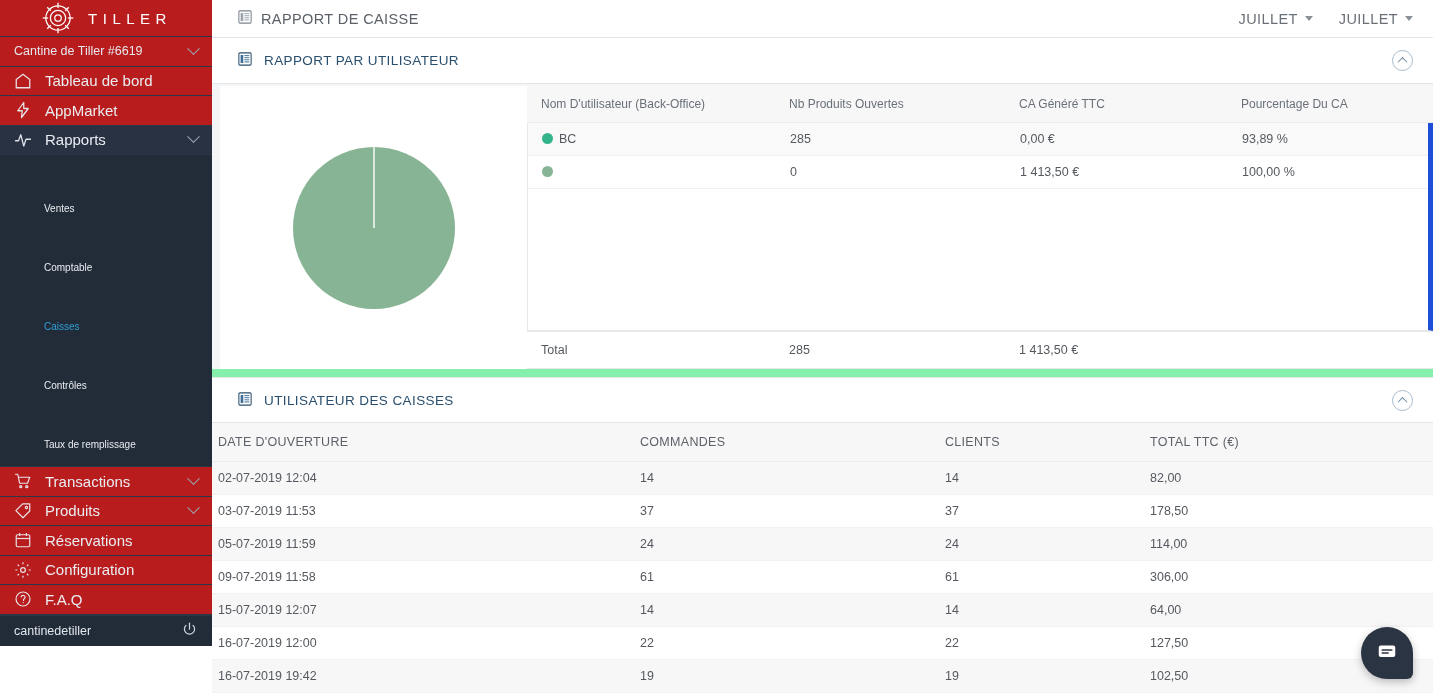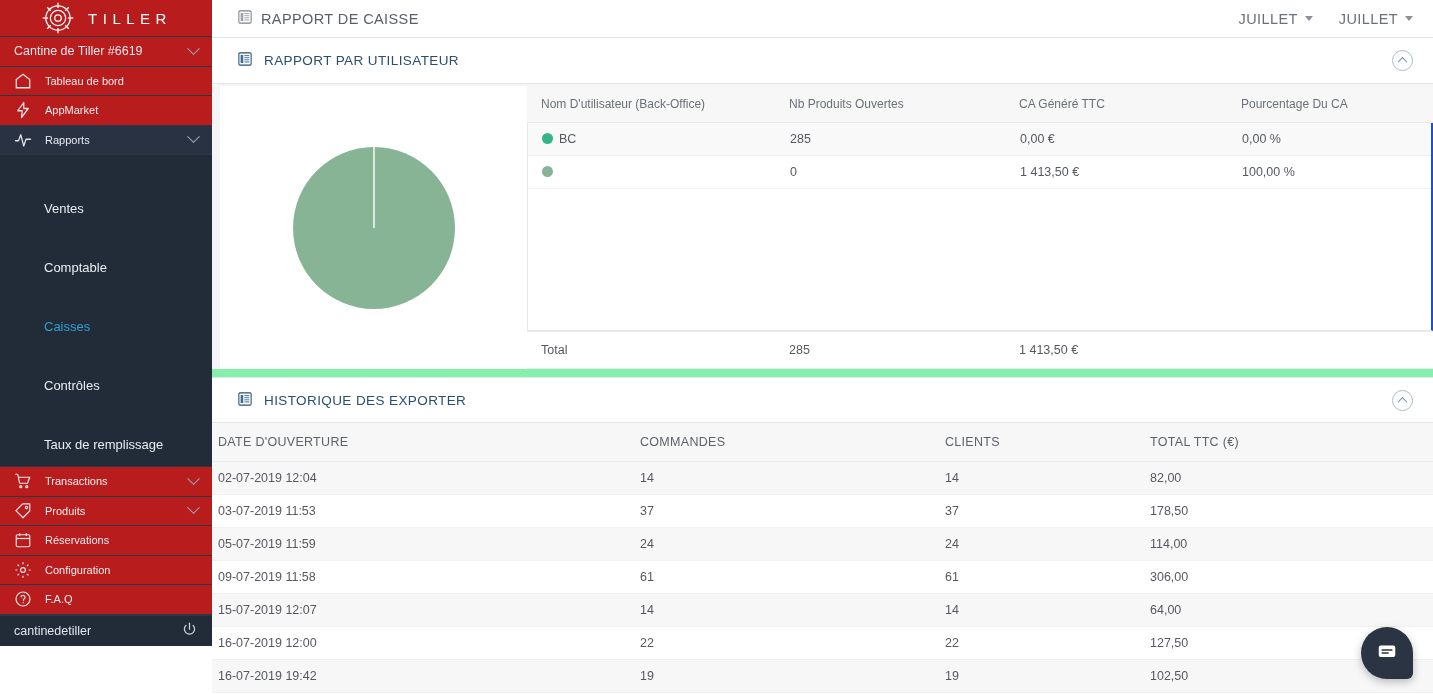--- a/index.html
+++ b/index.html
@@ -43,35 +43,35 @@
     display: inline-block;
     width: 9px; height: 9px;
     border-right: 1.6px solid #9aa5b5;
     border-bottom: 1.6px solid #9aa5b5;
     transform: rotate(45deg) translate(-2px,-2px);
   }
   .nav-item {
     height: 44px; display: flex; align-items: center;
     padding: 0 14px; gap: 13px;
     border-bottom: 1px solid #2d3644;
-    font-size: 11px; color: #e9edf2;
+    font-size: 15px; color: #e9edf2;
     cursor: pointer;
   }
   .nav-item.highlight { background: #283242; }
   .nav-item .ico { width: 18px; height: 18px; flex: 0 0 18px; opacity: .95; }
   .nav-item .lbl { flex: 1; }
   .subnav {
     background: #222b38;
     padding: 6px 0 10px 0;
     border-bottom: 1px solid #2d3644;
   }
   .subnav-item {
     height: 23px; display: flex; align-items: center;
     padding-left: 44px;
-    font-size: 13px; color: #e9edf2;
+    font-size: 10px; color: #e9edf2;
     cursor: pointer;
     margin-top: 36px;
   }
   .subnav-item.active { color: #2f9fd6; }
   .sidebar-spacer { flex: 1 1 auto; border-bottom: 1px solid #2d3644; }
   .sidebar-footer {
     height: 46px; display: flex; align-items: center;
     padding: 0 14px;
     font-size: 12.5px; color: #e2e7ee;
     background: #222b38;
@@ -169,21 +169,21 @@
   .col-b { width: 230px; }
   .col-c { width: 222px; }
   .dot {
     display: inline-block;
     width: 11px; height: 11px; border-radius: 50%;
     margin-right: 6px; vertical-align: -1px;
   }
   .scroll-body {
     flex: 1 1 auto;
     border-left: 1px solid #e7e8ea;
-    border-right: 2px solid #1d4ed8;
+    border-right: 5px solid #1d4ed8;
     border-bottom: 1px solid #e7e8ea;
     margin: 0 0 0 0;
     overflow: hidden;
     background:#fff;
   }
   .total-row {
     display: flex; align-items: center;
     height: 38px;
     border-top: 1px solid #e7e8ea;
     border-bottom: 1px solid #e7e8ea;
@@ -458,21 +458,21 @@
 
         <div class="scroll-body">
           <table class="user-table">
             <tbody>
               <tr class="striped">
                 <td class="col-a">
                   <span class="dot" style="background:#34b48a"></span><span>BC</span>
                 </td>
                 <td class="col-b">285</td>
                 <td class="col-c">0,00 €</td>
-                <td>0,00 %</td>
+                <td>93,89 %</td>
               </tr>
               <tr>
                 <td class="col-a">
                   <span class="dot" style="background:#86b494"></span><span></span>
                 </td>
                 <td class="col-b">0</td>
                 <td class="col-c">1 413,50 €</td>
                 <td>100,00 %</td>
               </tr>
             </tbody>
@@ -495,21 +495,21 @@
             <rect x="1" y="1" width="14" height="14" rx="1.2" fill="none" stroke="#2a4f6e" stroke-width="1.2"></rect>
             <rect x="3" y="3.4" width="3" height="9.2" fill="#3d6d94"></rect>
             <g fill="#3d6d94">
                 <rect x="7.3" y="3.6" width="5.6" height="1.1"></rect>
                 <rect x="7.3" y="6" width="5.6" height="1.1"></rect>
                 <rect x="7.3" y="8.4" width="5.6" height="1.1"></rect>
                 <rect x="7.3" y="10.8" width="5.6" height="1.1"></rect>
               </g>
           </svg>
         </span>
-        <span>HISTORIQUE DES EXPORTER</span>
+        <span>UTILISATEUR DES CAISSES</span>
       </div>
       <div class="collapse-btn">
         <span class="chev-up"></span>
       </div>
     </div>
 
     <table class="hist">
       <thead>
         <tr>
           <th class="h1c">DATE D'OUVERTURE</th>

